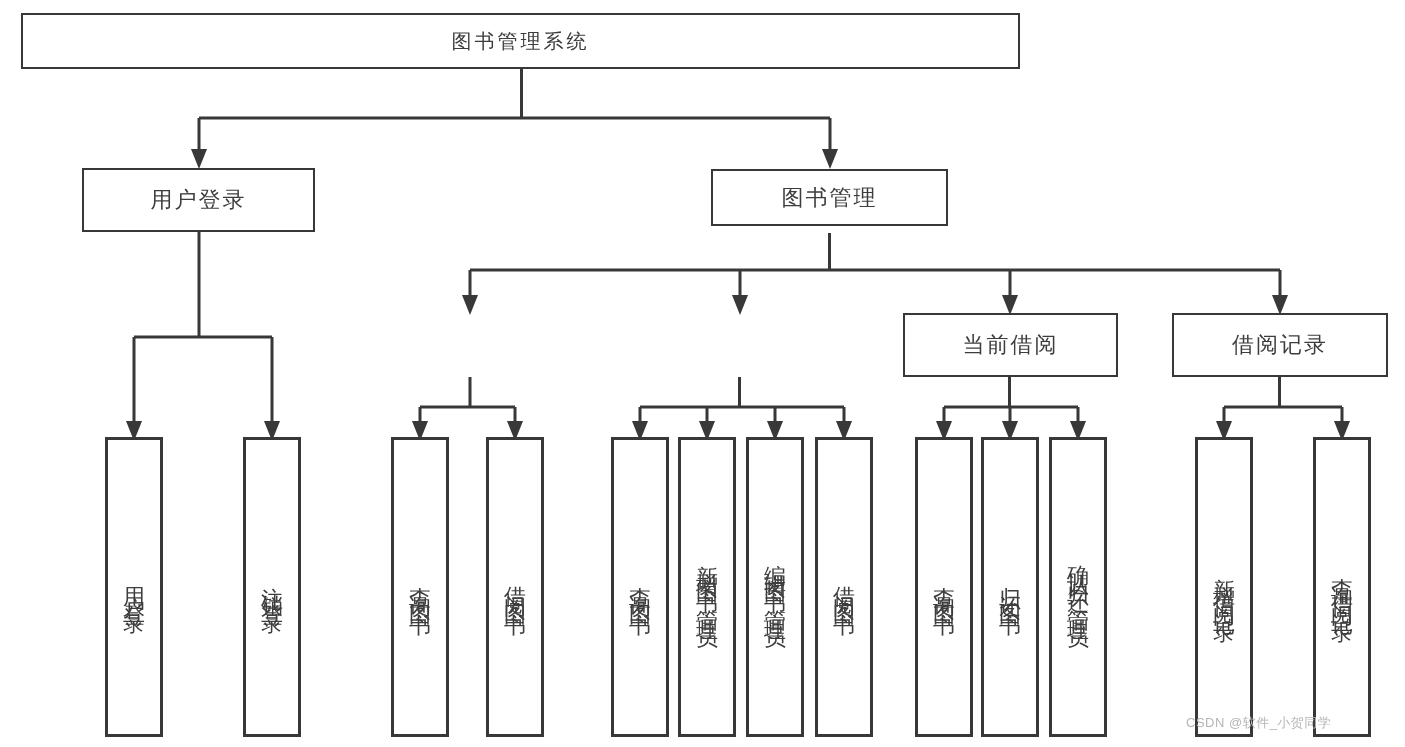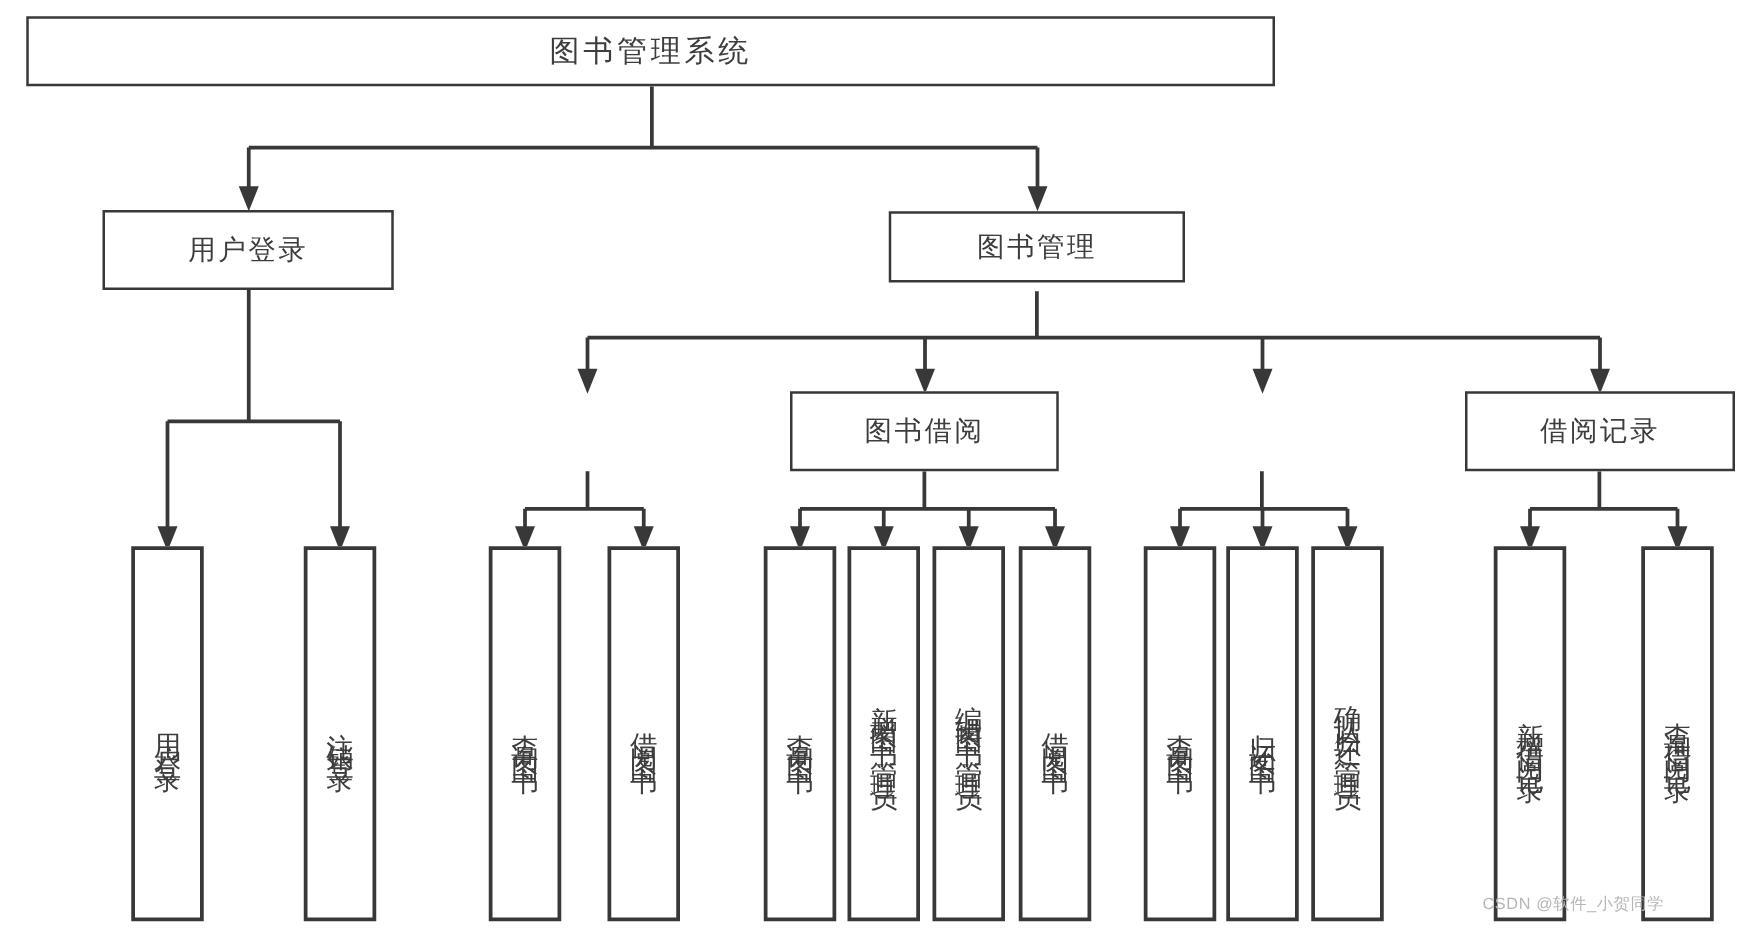--- a/index.html
+++ b/index.html
@@ -31,21 +31,21 @@
     position: absolute;
     background: var(--bg-color);
     border: 2.5px solid var(--line-color);
     display: flex; align-items: center; justify-content: center;
     color: var(--text-color);
     font-size: 22px;
     letter-spacing: 2px;
     z-index: 2;
     white-space: nowrap;
   }
-  .node.root-box { font-size: 24px; letter-spacing: 3px; }
+  .node.root-box { font-size: 20px; letter-spacing: 3px; }
   .node.l2 { }
   .node.l3 { top: 313px; height: 64px; }
   .node.leaf {
     top: 437px; width: 58px; height: 300px;
     border-width: 3px;
     letter-spacing: 0;
   }
   .leaf .vtext {
     writing-mode: vertical-rl;
     text-orientation: mixed;
@@ -109,22 +109,22 @@
     <span>图书管理系统</span>
   </div>
 
   <div class="node l2" style="left:82px; top:168px; width:233px; height:64px;">
     <span>用户登录</span>
   </div>
   <div class="node l2" style="left:711px; top:169px; width:237px; height:57px;">
     <span>图书管理</span>
   </div>
 
-  <div class="node l3" style="left:632px; width:215px;">
-    <span>图书借阅</span>
+  <div class="node l3" style="left:903px; width:215px;">
+    <span>当前借阅</span>
   </div>
   <div class="node l3" style="left:1172px; width:216px;">
     <span>借阅记录</span>
   </div>
 
   <div class="node leaf" style="left:105px;">
     <span class="vtext">用户登录</span>
   </div>
   <div class="node leaf" style="left:243px;">
     <span class="vtext">注销登录</span>

